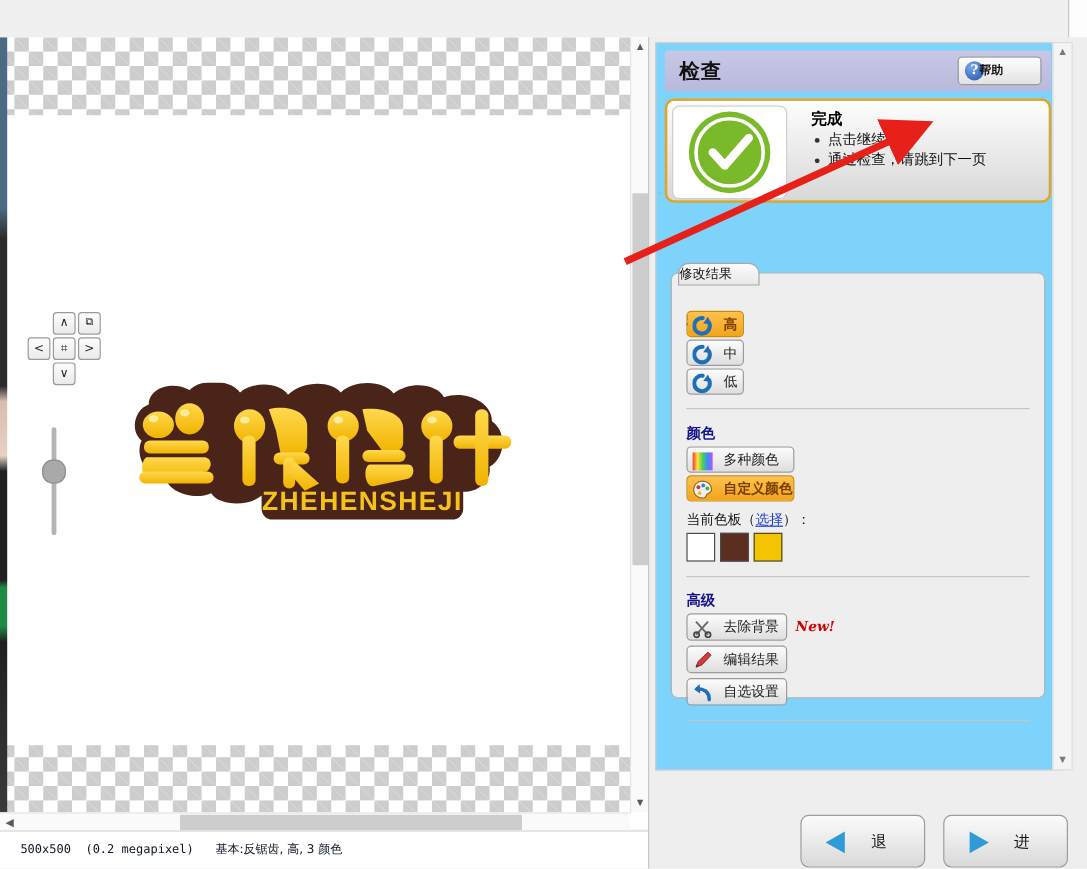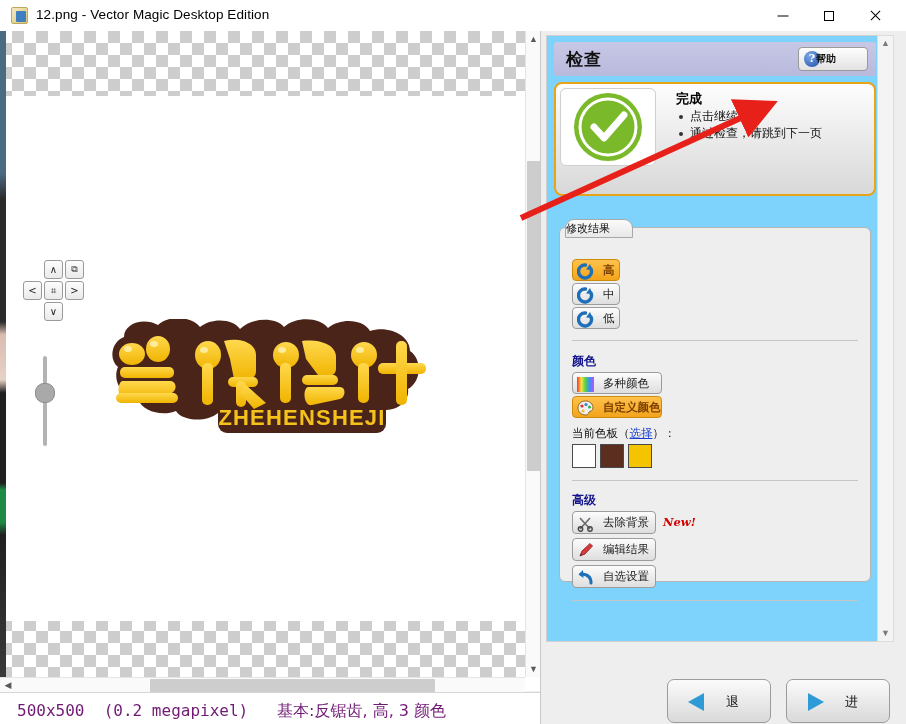--- a/index.html
+++ b/index.html
@@ -104,21 +104,21 @@
   .lp-path{position:relative;padding-left:16px;color:#333;}
   .lp-path .cb{position:absolute;left:1px;top:2px;width:12px;height:12px;background:#fff;
     border:1px solid #7a7a7a;box-sizing:border-box;}
 
   
   .logo{position:absolute;left:96px;top:288px;width:350px;height:118px;}
 
   
   .statusbar{position:absolute;left:0;top:692px;width:540px;height:32px;background:#fff;
     border-top:1px solid #d6d6d6;box-sizing:border-box;}
-  .statusbar .st{position:absolute;left:17px;top:8px;font-size:16px;color:#701a75;
+  .statusbar .st{position:absolute;left:17px;top:8px;font-size:10px;color:#0f172a;
     font-family:"DejaVu Sans Mono","Liberation Mono",monospace;white-space:nowrap;}
   .statusbar .st b{font-family:"DejaVu Sans",sans-serif;font-weight:normal;}
 
   
   .rpanel{position:absolute;left:540px;top:31px;width:366px;height:693px;
     background:#eeeeee;border-left:1px solid #c8c8c8;box-sizing:border-box;}
   .rp-inner{position:absolute;left:5px;top:4px;width:340px;height:607px;
     background:#7dd3fc;border:1px solid #d0d0d0;box-sizing:border-box;overflow:hidden;}
   .rp-scroll{position:absolute;left:336px;top:4px;width:17px;height:607px;
     background:#f4f4f4;border:1px solid #dcdcdc;box-sizing:border-box;}
@@ -134,21 +134,21 @@
   .help-btn{position:absolute;right:8px;top:5px;width:70px;height:24px;
     background:linear-gradient(#fefefe,#e2e2e2);border:1px solid #9a9a9a;border-radius:4px;
     box-sizing:border-box;}
   .help-btn .qi{position:absolute;left:5px;top:3px;width:16px;height:16px;border-radius:8px;
     background:radial-gradient(circle at 35% 30%,#7da8e8,#1b4fa8);color:#fff;font-size:11px;
     font-weight:bold;text-align:center;line-height:16px;font-family:"DejaVu Serif",serif;}
   .help-btn .hl{position:absolute;left:17px;top:4px;font-size:10px;color:#111;
     font-family:Liberation Sans, sans-serif;font-weight:bold;}
 
   
-  .resultbox{position:absolute;left:7px;top:46px;width:322px;height:114px;
+  .resultbox{position:absolute;left:7px;top:46px;width:322px;height:87px;
     background:linear-gradient(#fdfdfd,#d8d8d8);border:2px solid #e8a317;border-radius:8px;
     box-sizing:border-box;}
   .resultbox .thumb{position:absolute;left:4px;top:4px;width:96px;height:78px;background:#fff;
     border:1px solid #cfcfcf;border-radius:6px;box-sizing:border-box;}
   .rb-title{position:absolute;left:120px;top:6px;font-size:13px;font-weight:bold;color:#000;
     font-family:"DejaVu Sans",sans-serif;}
   .rb-list{position:absolute;left:120px;top:24px;}
   .rb-li{position:relative;padding-left:14px;font-size:12px;color:#111;line-height:17px;
     font-family:"DejaVu Sans",sans-serif;white-space:nowrap;}
   .rb-li::before{content:"";position:absolute;left:3px;top:7px;width:4px;height:4px;
@@ -197,35 +197,20 @@
 
   <div class="bg-window">
     <div class="bgline" style="top:60px;"></div>
     <div class="bgtxt" style="top:78px;">\u8ba1</div>
     <div class="bgtxt" style="top:100px;">\u677f</div>
     <div class="bgline" style="top:130px;width:13px;"></div>
     <div class="bgline" style="top:210px;height:70px;background:#cfcfcf;"></div>
     <div class="bgline" style="top:420px;height:200px;background:#e6e6e6;"></div>
   </div>
 
-  <div class="titlebar">
-    <div class="ticon">
-        <div class="tarrow"></div>
-      </div>
-    <div class="ttitle">12.png - Vector Magic Desktop Edition</div>
-    <div class="wbtn wmin" style="left:760px;">
-        <div class="g"></div>
-      </div>
-    <div class="wbtn wmax" style="left:806px;">
-        <div class="g"></div>
-      </div>
-    <div class="wbtn wclose" style="left:852px;">
-        <div class="g"></div>
-      </div>
-  </div>
 
   <div class="canvas-wrap">
     <div class="checker"></div>
     <div class="page-white"></div>
     <div class="edge-strip"></div>
 
     <div class="navpad">
       <div class="npb np-up">∧</div>
       <div class="npb np-fit">⧉</div>
       <div class="npb np-left">&lt;</div>

